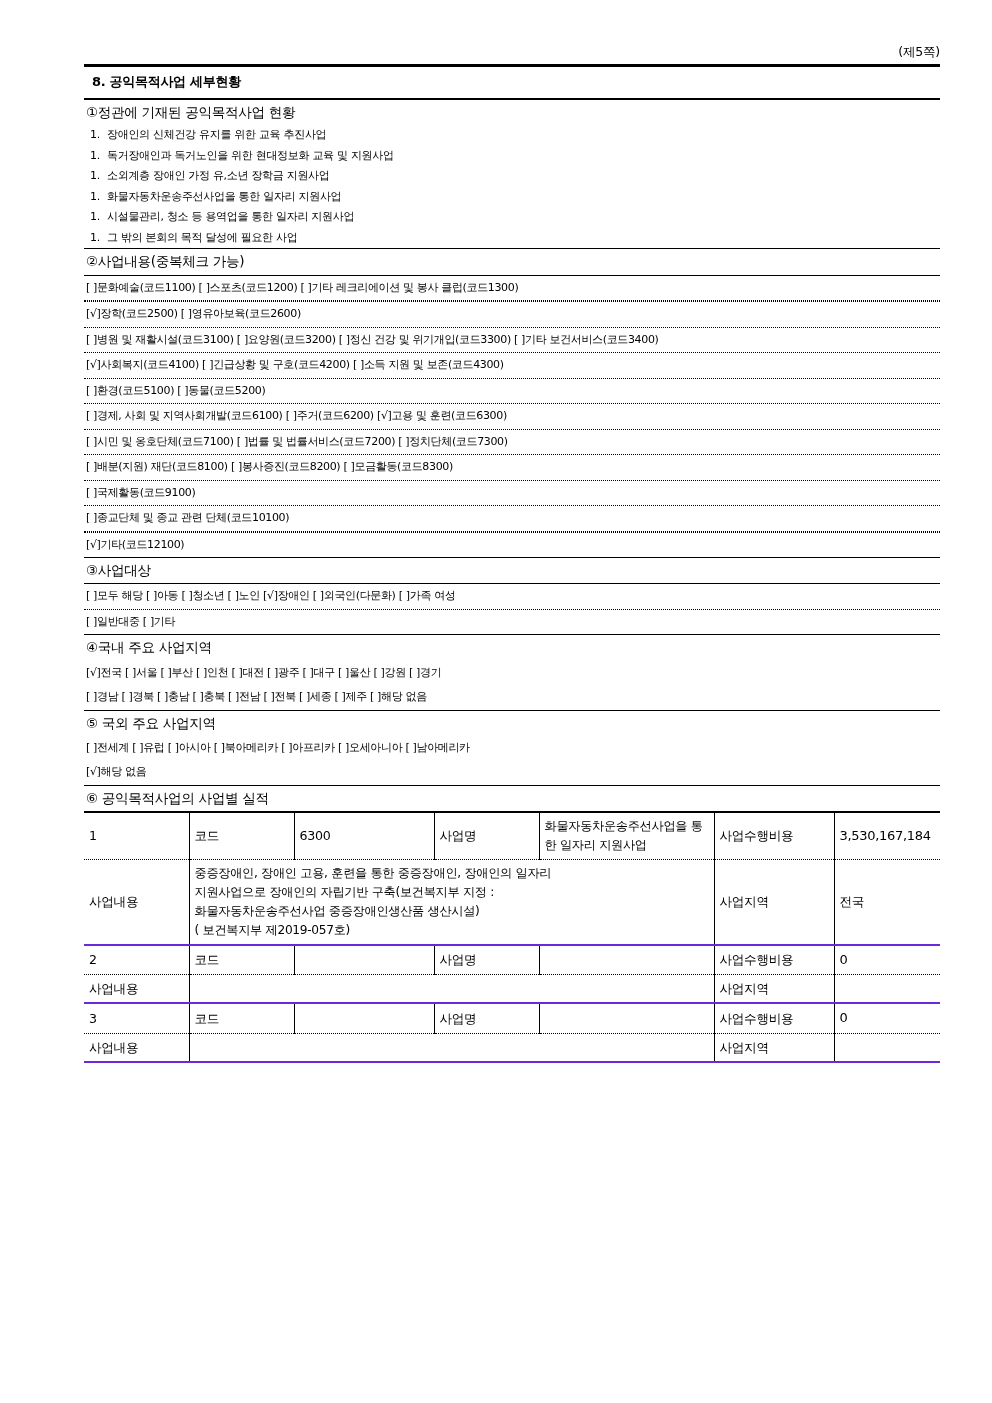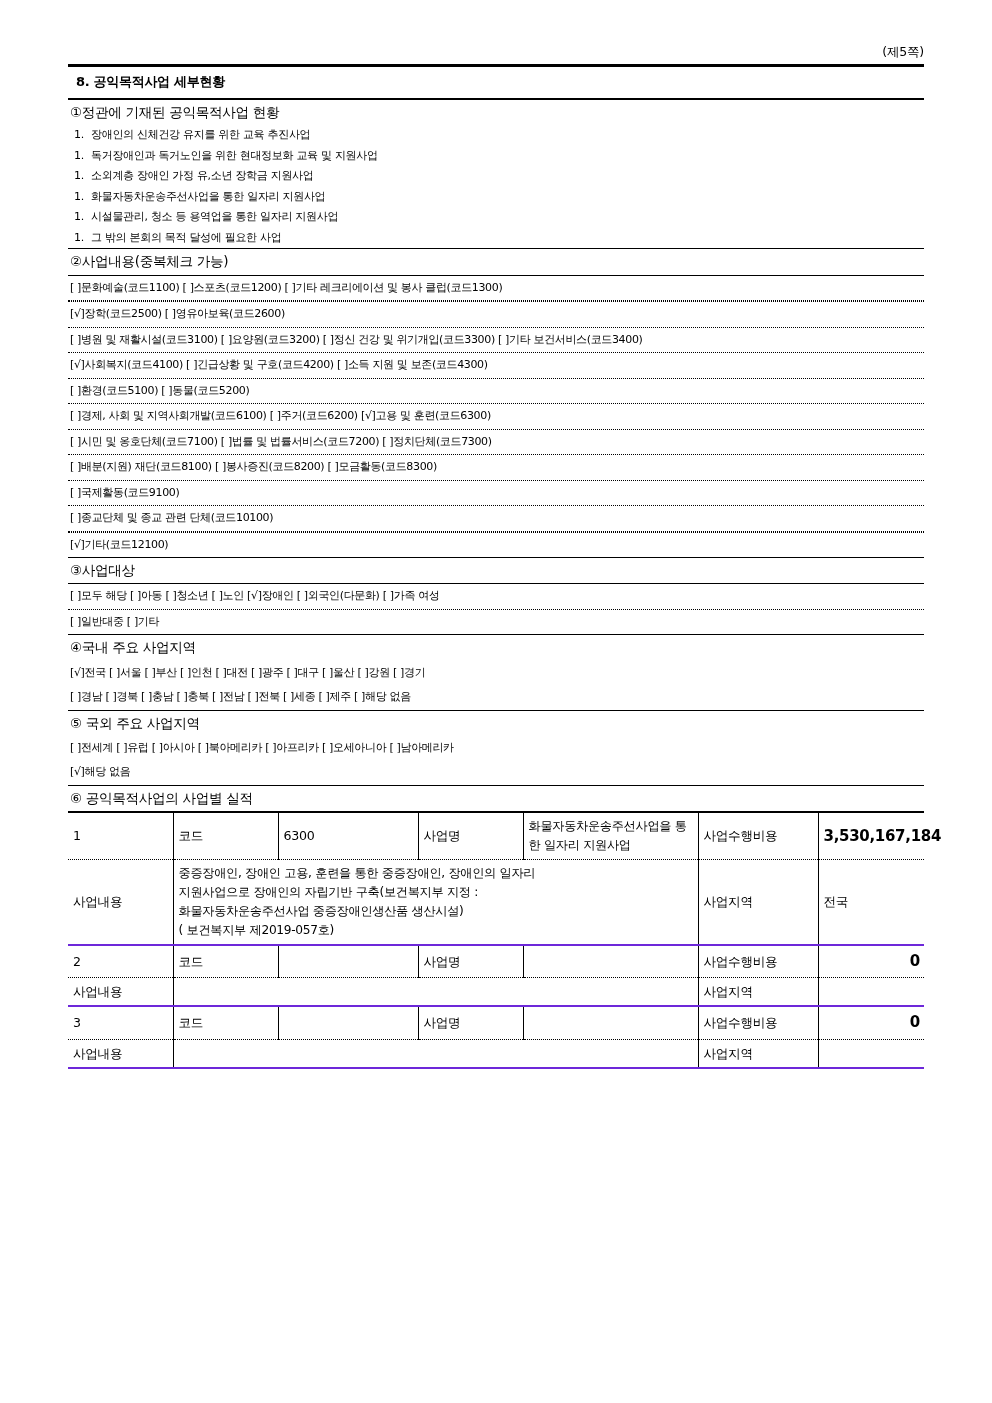--- a/index.html
+++ b/index.html
@@ -11,21 +11,21 @@
   body {
     width: 992px;
     height: 1403px;
     font-family: "DejaVu Sans", "Liberation Sans", sans-serif;
     color: #000000;
     font-size: 13px;
     position: relative;
   }
   .page {
     position: absolute;
-    left: 68px;
+    left: 84px;
     top: 0;
     width: 856px;
   }
 
   
   .page-no-row {
     text-align: right;
     font-size: 12.5px;
     padding-bottom: 3px;
     padding-top: 44px;
@@ -94,21 +94,21 @@
   }
   table.perf td {
     vertical-align: middle;
     padding: 4px 4px 4px 5px;
     line-height: 1.55;
   }
   .bt-solid { border-top: 2px solid #000; }
   .bb-solid { border-bottom: 2px solid #6d28d9; }
   .bb-dot   { border-bottom: 1.5px dotted #000; }
   .bl-solid { border-left: 1px solid #000; }
-  .num-right { text-align: right; padding-right: 14px; font-size: 15px; font-weight: bold; }
+  .num-right { padding-right: 14px; font-size: 13px; }
   .cellsmall { font-size: 12.2px; line-height: 1.95; }
   .vtop { vertical-align: top; }
 </style>
 </head>
 <body>
 
 <div class="page">
 
   <div class="page-no-row">(제5쪽)</div>
   <div class="rule-thick"></div>

